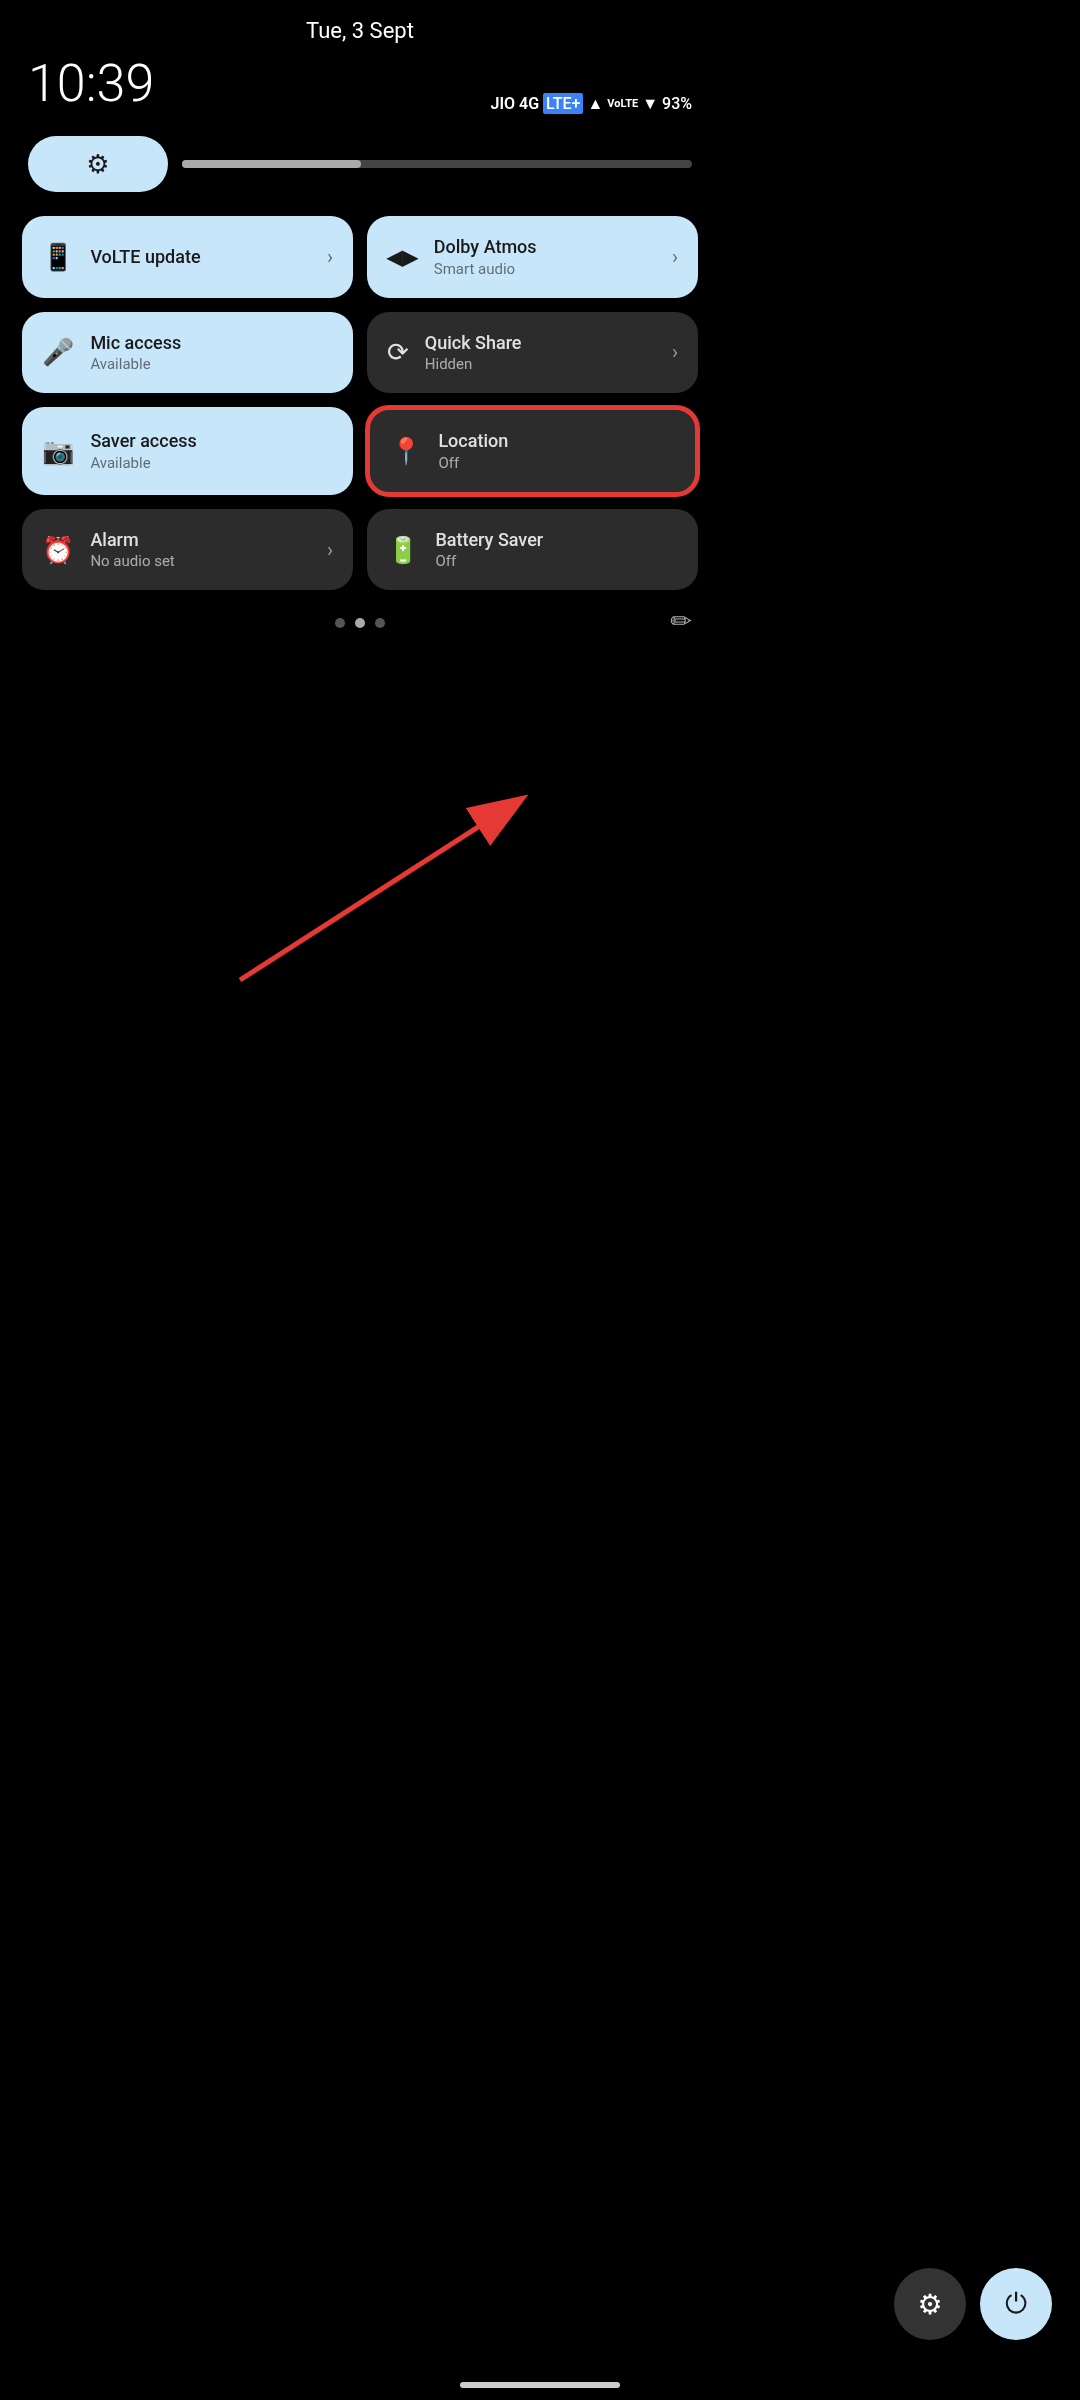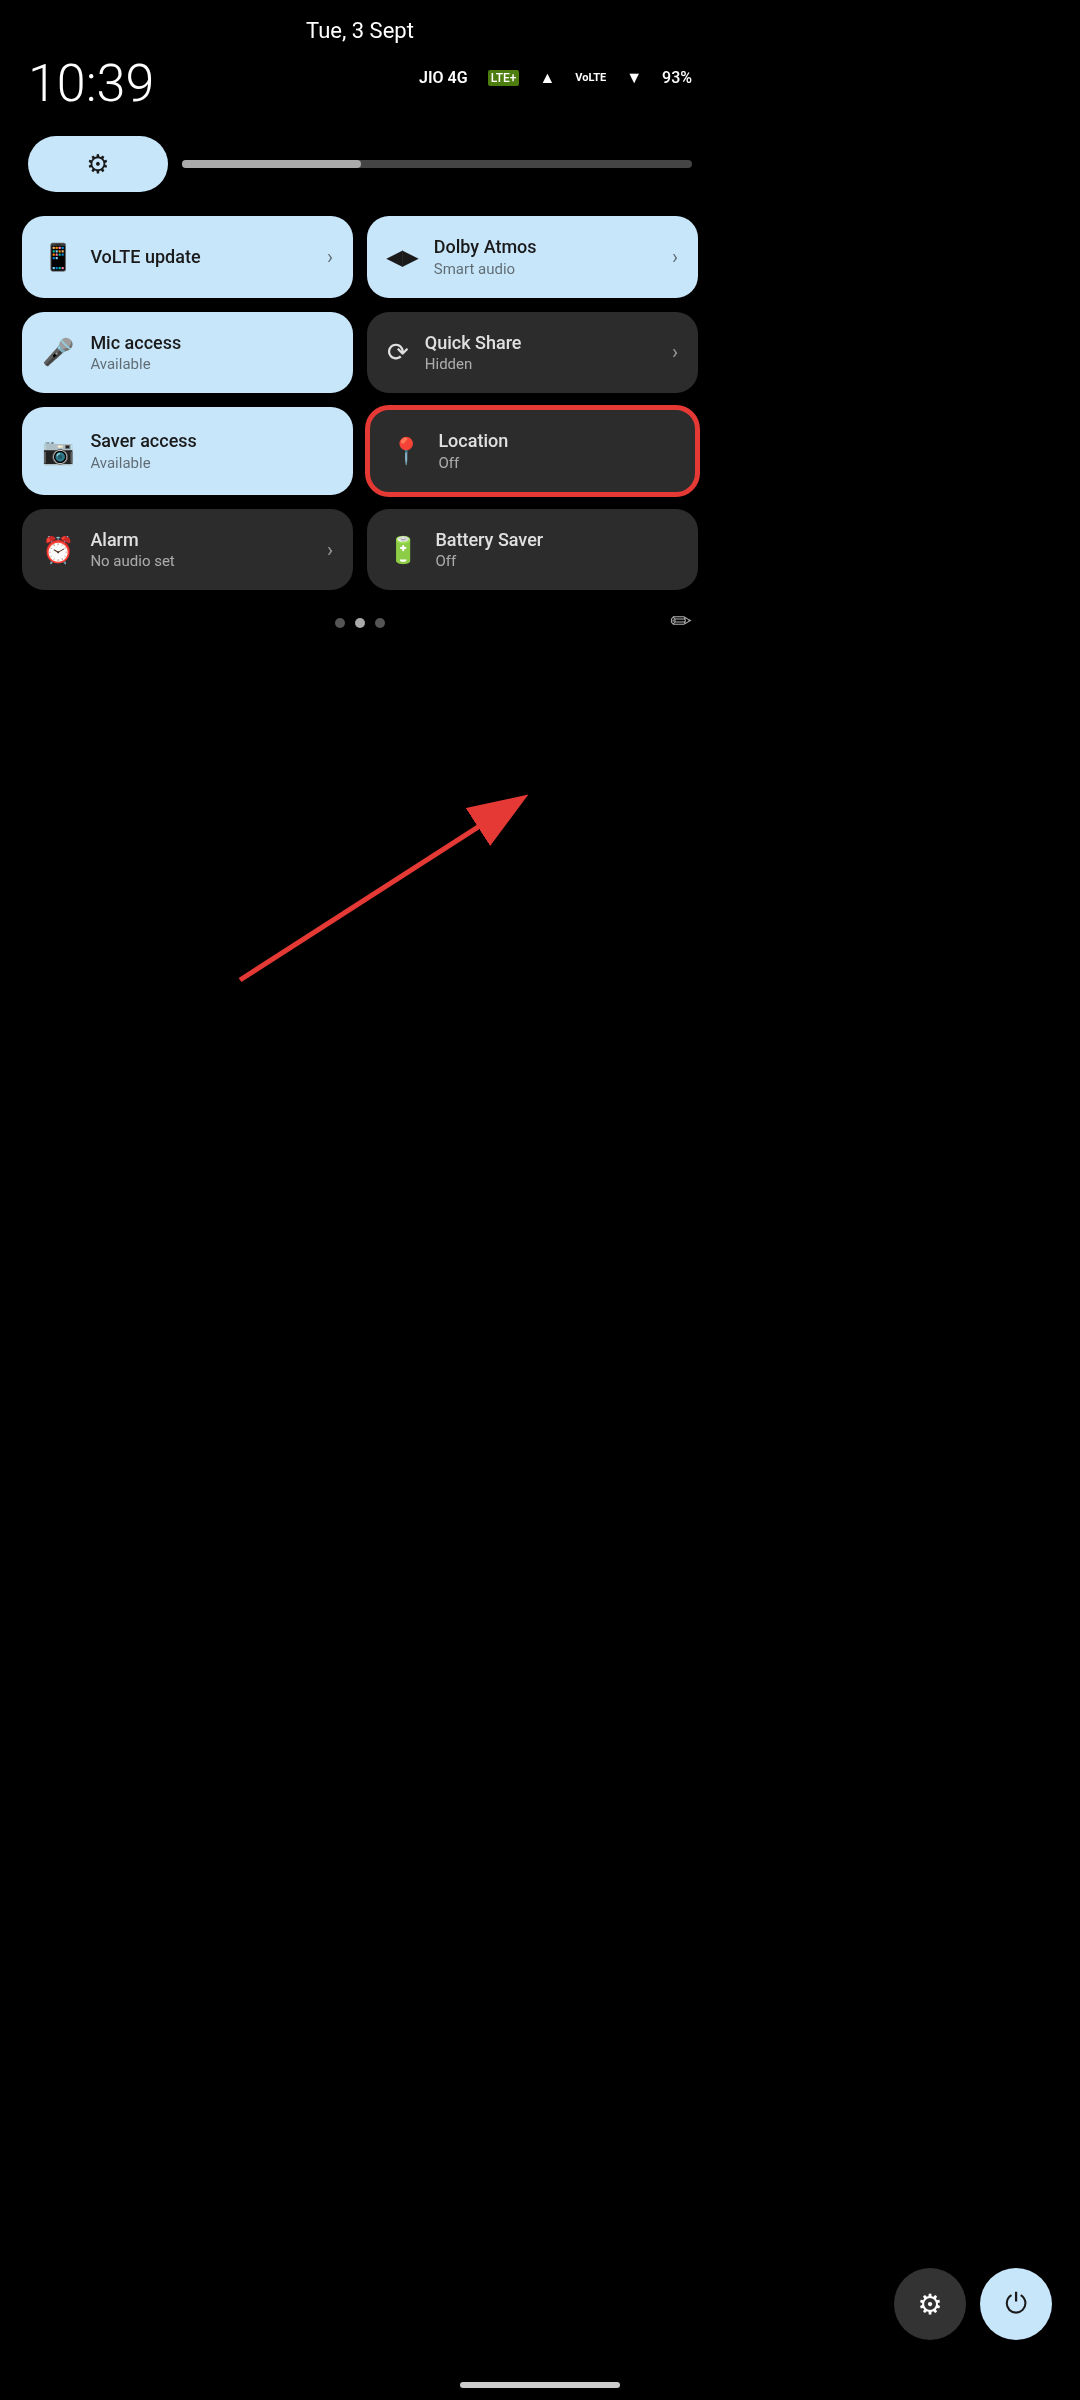--- a/index.html
+++ b/index.html
@@ -20,21 +20,21 @@
       padding: 18px 28px 6px 28px;
     }
     .status-date {
       font-size: 22px;
       font-weight: 400;
       color: #fff;
     }
     .status-time-row {
       display: flex;
       justify-content: space-between;
-      align-items: flex-start;
+      align-items: flex-end;
       padding: 4px 28px 10px 28px;
     }
     .status-time {
       font-size: 52px;
       font-weight: 300;
       color: #fff;
     }
     .status-icons {
       display: flex;
       align-items: center;
@@ -196,39 +196,39 @@
       width: 160px;
       height: 6px;
       background: #fff;
       border-radius: 3px;
       opacity: 0.8;
     }
     
     .signal-block {
       display: flex;
       align-items: center;
-      gap: 20px;
+      gap: 4px;
       font-size: 14px;
       font-weight: 500;
       margin-top: 15px;
     }
     .signal-text { font-size: 14px; font-weight: 600; }
     .battery-text { font-size: 16px; font-weight: 500; }
   </style>
 </head>
 <body>
 
 <div class="status-bar">
   <span class="status-date">Tue, 3 Sept</span>
 </div>
 <div class="status-time-row">
   <span class="status-time">10:39</span>
   <div class="signal-block status-icons">
     <span class="signal-text">JIO 4G</span>
-    <span style="font-size:12px;background:#4d7c0f;border-radius:2px;padding:1px 3px;">LTE+</span>
+    <span style="font-size:16px;background:#3b82f6;border-radius:2px;padding:1px 3px;">LTE+</span>
     <span>▲</span>
     <span style="font-size:11px;font-weight:bold;">VoLTE</span>
     <span>▼</span>
     <span class="battery-text">93%</span>
   </div>
 </div>
 
 <div class="brightness-row">
   <div class="brightness-icon-wrap">
     <span class="brightness-icon">⚙</span>

